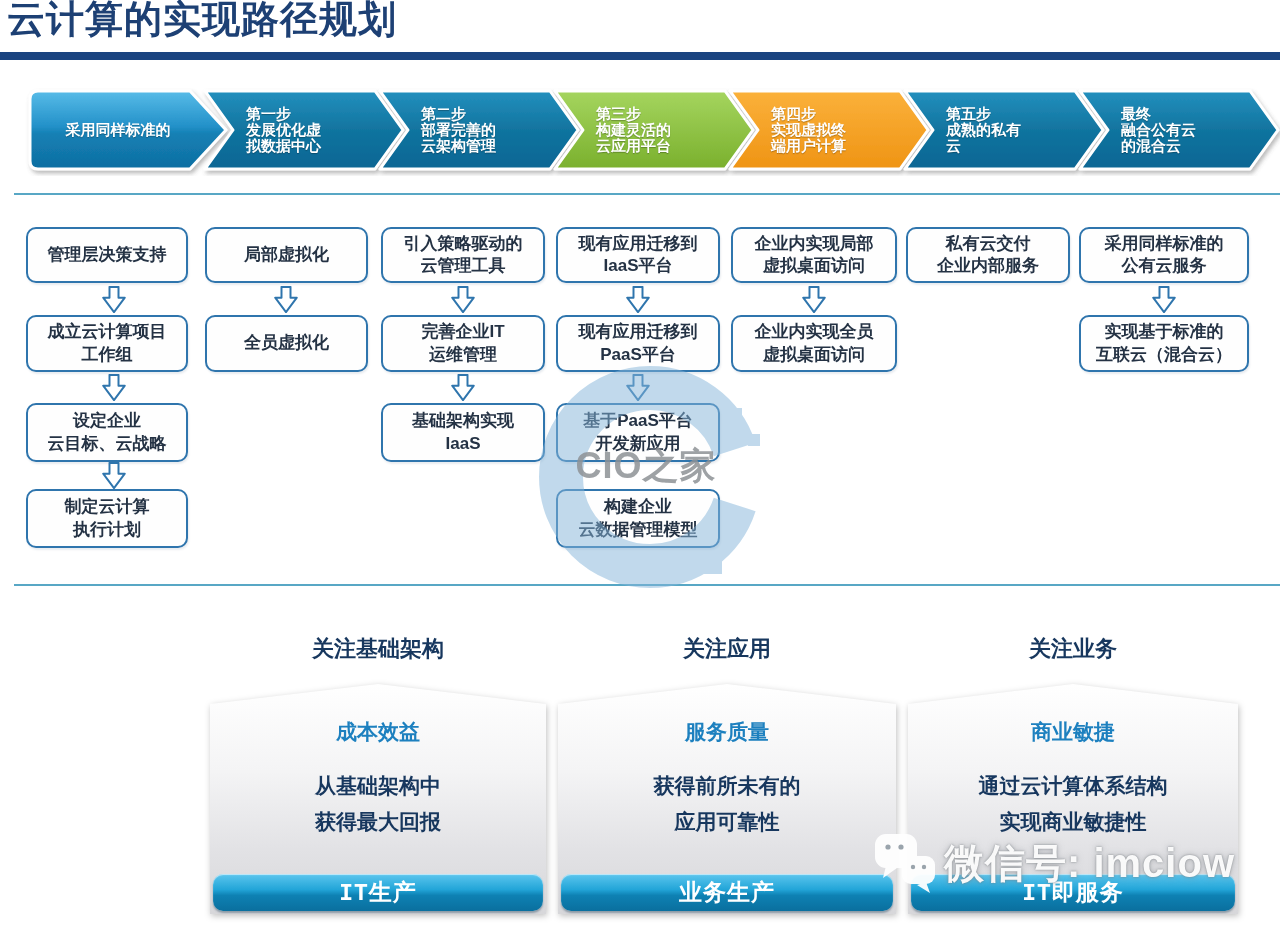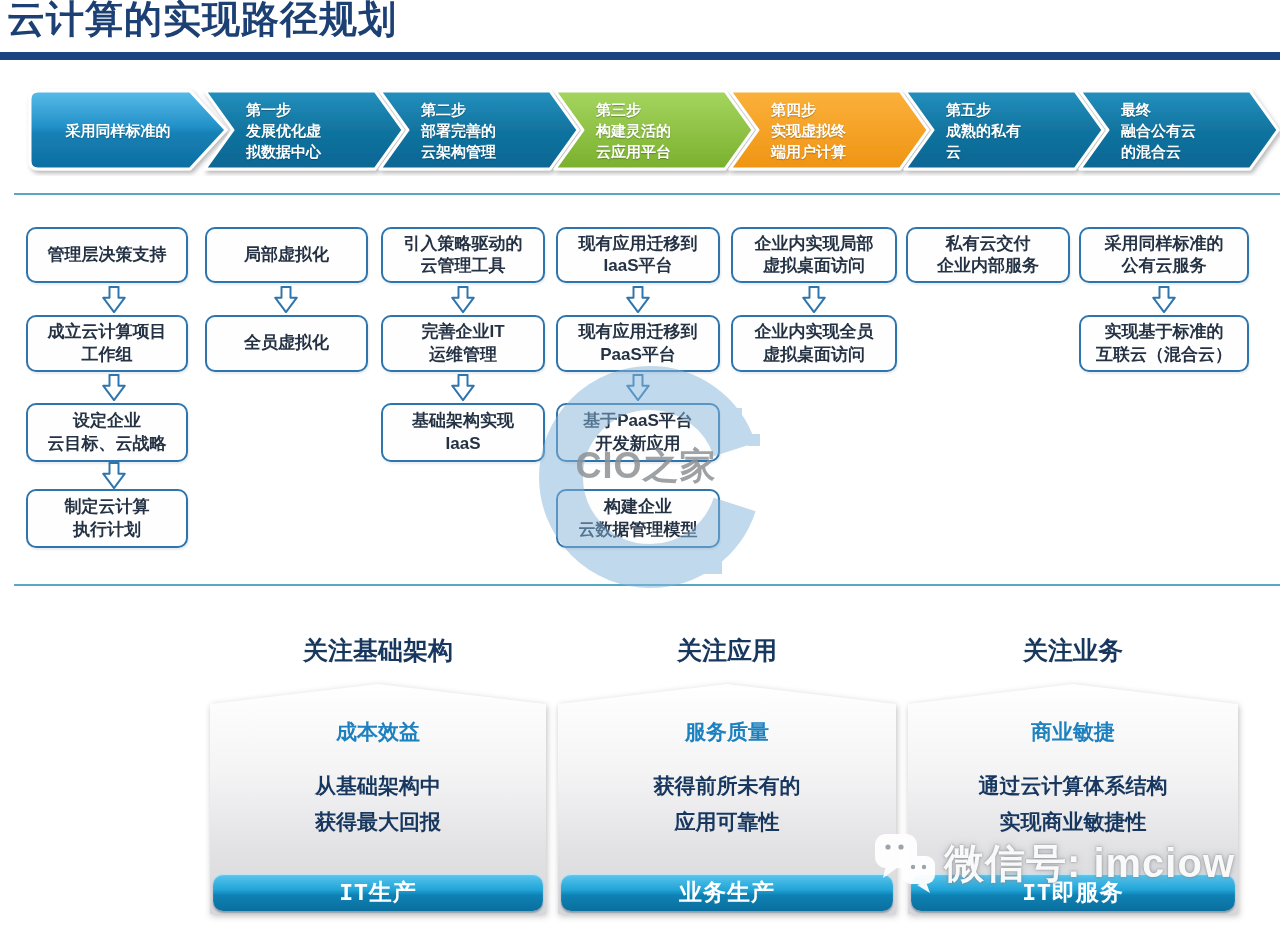--- a/index.html
+++ b/index.html
@@ -13,21 +13,21 @@
   .page-title{
     position:absolute;left:7px;top:-6px;margin:0;
     font-size:38px;font-weight:800;letter-spacing:1px;color:#1d4074;
   }
   .title-rule{position:absolute;left:0;top:52px;width:1280px;height:8px;background:#1a4480;}
 
   
   .flow-svg{position:absolute;left:0;top:88px;width:1280px;height:88px;}
   .flow-label{
     position:absolute;top:92px;height:76px;display:flex;flex-direction:column;justify-content:center;
-    color:#ffffff;font-size:15px;font-weight:bold;line-height:21px;
+    color:#ffffff;font-size:15px;font-weight:bold;line-height:16px;
     text-shadow:0 1px 1px rgba(0,0,0,.28);z-index:3;
   }
   .flow-label.start{left:36px;width:164px;text-align:center;}
   .fl1{left:246px;width:130px;} .fl2{left:421px;width:130px;} .fl3{left:596px;width:130px;}
   .fl4{left:771px;width:130px;} .fl5{left:946px;width:130px;} .fl6{left:1121px;width:140px;}
 
   .thin-rule{position:absolute;left:14px;right:0;height:2px;background:#58a7c5;}
   .rule1{top:193px;} .rule2{top:584px;}
 
   
@@ -58,21 +58,21 @@
   }
   .wechat-text{
     font-size:40px;font-weight:bold;letter-spacing:1px;white-space:nowrap;
     color:rgba(255,255,255,.95);
     text-shadow:0 0 2px rgba(120,125,130,.9), 0 0 6px rgba(130,135,140,.55);
   }
 
   
   .pillar-header{
     position:absolute;top:634px;z-index:1;text-align:center;
-    color:#17375e;font-size:25px;font-weight:bold;
+    color:#17375e;font-size:22px;font-weight:bold;
   }
   .ph1{left:210px;width:336px;} .ph2{left:558px;width:338px;} .ph3{left:908px;width:330px;}
 
   .pillar{position:absolute;top:684px;height:230px;z-index:1;filter:drop-shadow(1px 2px 3px rgba(0,0,0,.25));}
   .p1{left:210px;width:336px;} .p2{left:558px;width:338px;} .p3{left:908px;width:330px;}
   .pillar-body{
     position:absolute;inset:0;
     clip-path:polygon(0 20px,50% 0,100% 20px,100% 100%,0 100%);
     background:linear-gradient(180deg,#ffffff 0%,#f4f4f5 38%,#e2e2e5 72%,#d7d7da 100%);
     font-family:Liberation Mono, monospace;

